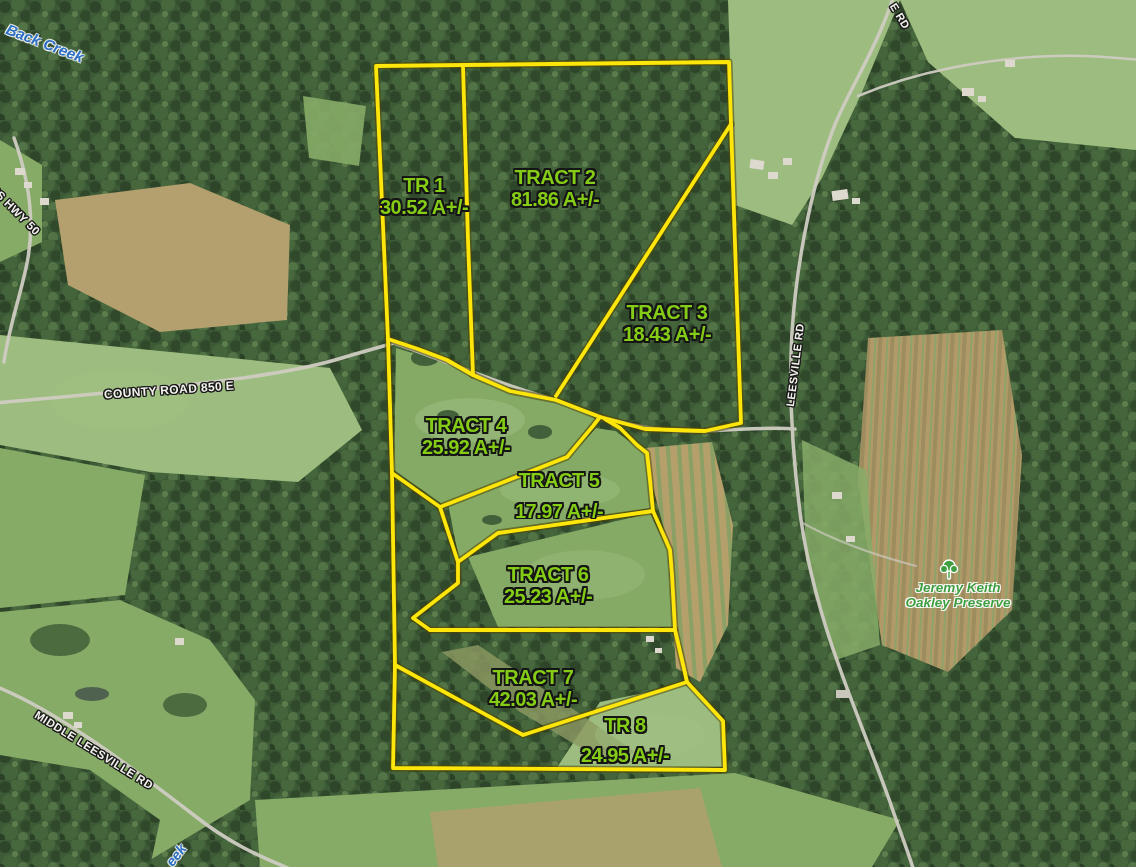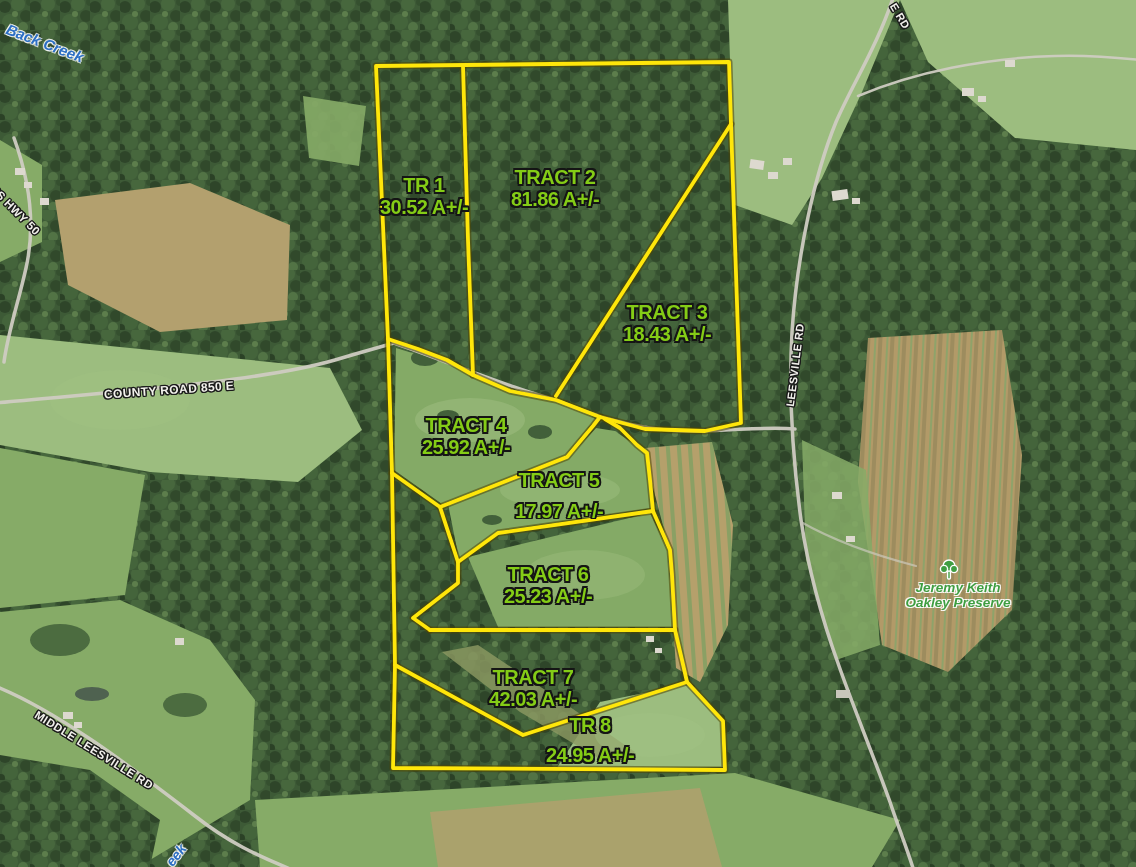--- a/index.html
+++ b/index.html
@@ -201,21 +201,21 @@
     <span>17.97 A+/-</span>
   </div>
   <div class="tract-label" style="left:548px;top:585px;">
     <span>TRACT 6</span>
     <span>25.23 A+/-</span>
   </div>
   <div class="tract-label" style="left:533px;top:673px;margin-top:15px;">
     <span>TRACT 7</span>
     <span>42.03 A+/-</span>
   </div>
-  <div class="tract-label" style="left:590px;top:740px;gap:8px;">
+  <div class="tract-label" style="left:625px;top:740px;gap:8px;">
     <span>TR 8</span>
     <span>24.95 A+/-</span>
   </div>
 
   <div class="creek-label" style="left:45px;top:43px;font-size:15px;transform:translate(-50%,-50%) rotate(21deg);">Back Creek</div>
   <div class="creek-label" style="left:176px;top:855px;font-size:14px;transform:translate(-50%,-50%) rotate(-52deg);">eek</div>
   <div class="road-label" style="left:15px;top:210px;font-size:11.5px;transform:translate(-50%,-50%) rotate(45deg);">US HWY 50</div>
   <div class="road-label" style="left:169px;top:390px;transform:translate(-50%,-50%) rotate(-4deg);">COUNTY ROAD 850 E</div>
   <div class="road-label" style="left:795px;top:365px;font-size:11px;transform:translate(-50%,-50%) rotate(-83deg);">LEESVILLE RD</div>
   <div class="road-label" style="left:900px;top:16px;font-size:11px;transform:translate(-50%,-50%) rotate(59deg);">E RD</div>

